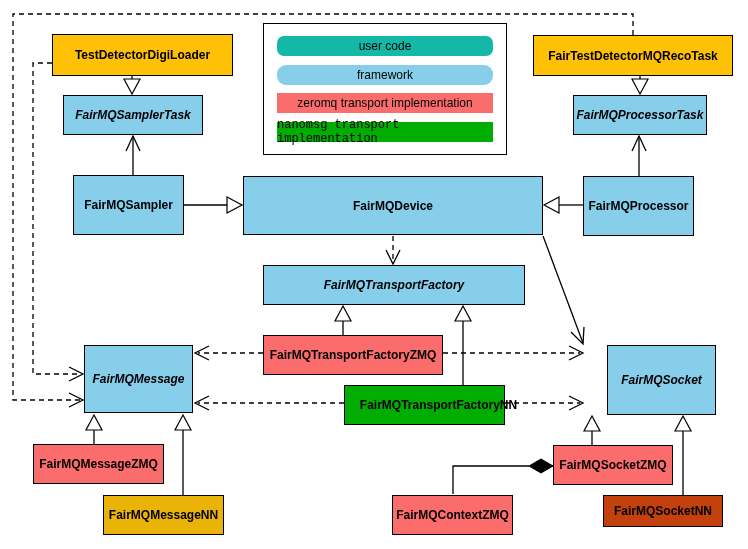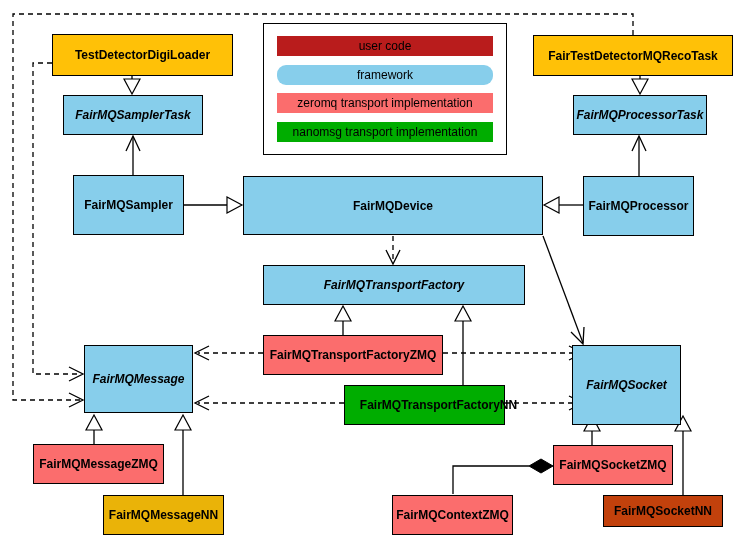--- a/index.html
+++ b/index.html
@@ -135,24 +135,24 @@
       <polygon class="tri" points="675,431 691,431 683,416"></polygon>
     </g>
 
     <g>
       <polyline points="529,466 453,466 453,494"></polyline>
       <polygon class="diamond" points="553,466 541,459 529,466 541,473"></polygon>
     </g>
   </svg>
 
   <div class="legend" style="left:263px;top:23px;width:244px;height:132px;">
-    <div class="legend-item" style="background-color: #b91c1c;">user code</div>
+    <div class="legend-item" style="background-color: #14b8a6; border-radius: 7px;">user code</div>
     <div class="legend-item" style="background-color: rgb(135, 206, 235); border-radius: 9px;">framework</div>
     <div class="legend-item" style="background-color: rgb(251, 109, 109);">zeromq transport implementation</div>
-    <div class="legend-item" style="background-color: rgb(0, 173, 0);">nanomsg transport implementation</div>
+    <div class="legend-item" style="background-color: rgb(0, 173, 0); font-family: Liberation Mono, monospace;">nanomsg transport implementation</div>
   </div>
 
   <div class="node" style="left: 52px; top: 34px; width: 181px; height: 42px; background-color: rgb(255, 193, 7);">TestDetectorDigiLoader</div>
 
   <div class="node abstract" style="left: 63px; top: 95px; width: 140px; height: 40px; background-color: rgb(135, 206, 235);">FairMQSamplerTask</div>
 
   <div class="node" style="left: 73px; top: 175px; width: 111px; height: 60px; background-color: rgb(135, 206, 235);">FairMQSampler</div>
 
   <div class="node" style="left: 243px; top: 176px; width: 300px; height: 59px; background-color: rgb(135, 206, 235);">FairMQDevice</div>
 
@@ -163,21 +163,21 @@
   <div class="node abstract" style="left: 573px; top: 95px; width: 134px; height: 40px; background-color: rgb(135, 206, 235);">FairMQProcessorTask</div>
 
   <div class="node abstract" style="left: 263px; top: 265px; width: 262px; height: 40px; background-color: rgb(135, 206, 235);">FairMQTransportFactory</div>
 
   <div class="node" style="left: 263px; top: 335px; width: 180px; height: 40px; background-color: rgb(251, 109, 109);">FairMQTransportFactoryZMQ</div>
 
   <div class="node" style="left: 344px; top: 385px; width: 161px; height: 40px; background-color: rgb(0, 173, 0); padding-left: 28px;">FairMQTransportFactoryNN</div>
 
   <div class="node abstract" style="left: 84px; top: 345px; width: 109px; height: 68px; background-color: rgb(135, 206, 235);">FairMQMessage</div>
 
-  <div class="node abstract" style="left: 572px; top: 345px; width: 109px; height: 80px; background-color: rgb(135, 206, 235);">FairMQSocket</div>
+  <div class="node abstract" style="left: 607px; top: 345px; width: 109px; height: 70px; background-color: rgb(135, 206, 235);">FairMQSocket</div>
 
   <div class="node" style="left: 33px; top: 444px; width: 131px; height: 40px; background-color: rgb(251, 109, 109);">FairMQMessageZMQ</div>
 
   <div class="node" style="left: 103px; top: 495px; width: 121px; height: 40px; background-color: #eab308;">FairMQMessageNN</div>
 
   <div class="node" style="left: 392px; top: 495px; width: 121px; height: 40px; background-color: rgb(251, 109, 109);">FairMQContextZMQ</div>
 
   <div class="node" style="left: 553px; top: 445px; width: 120px; height: 40px; background-color: rgb(251, 109, 109);">FairMQSocketZMQ</div>
 
   <div class="node" style="left: 603px; top: 495px; width: 120px; height: 32px; background-color: #c2410c;">FairMQSocketNN</div>

